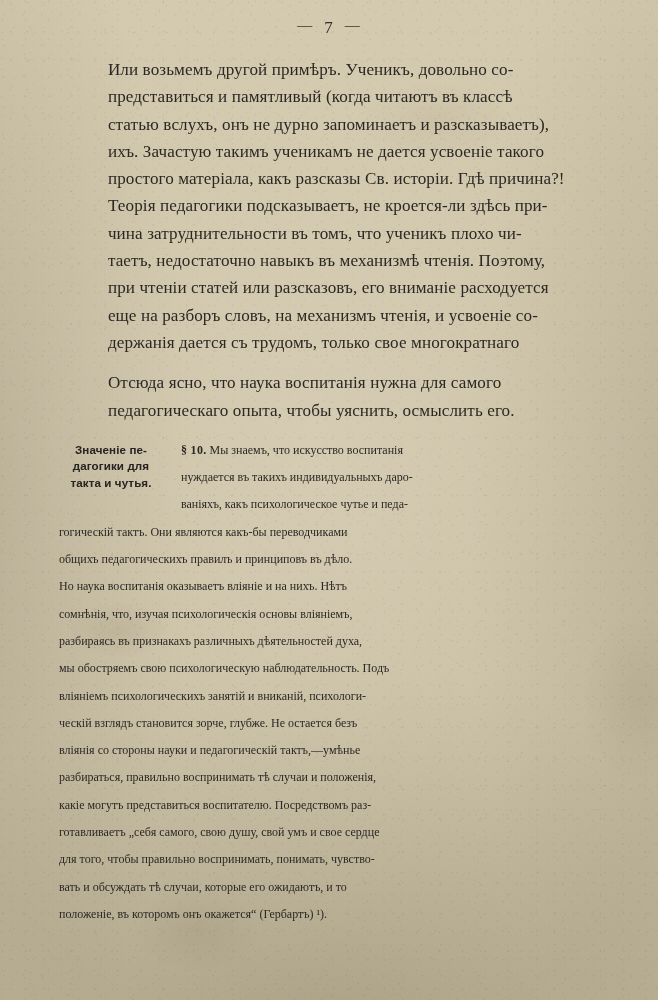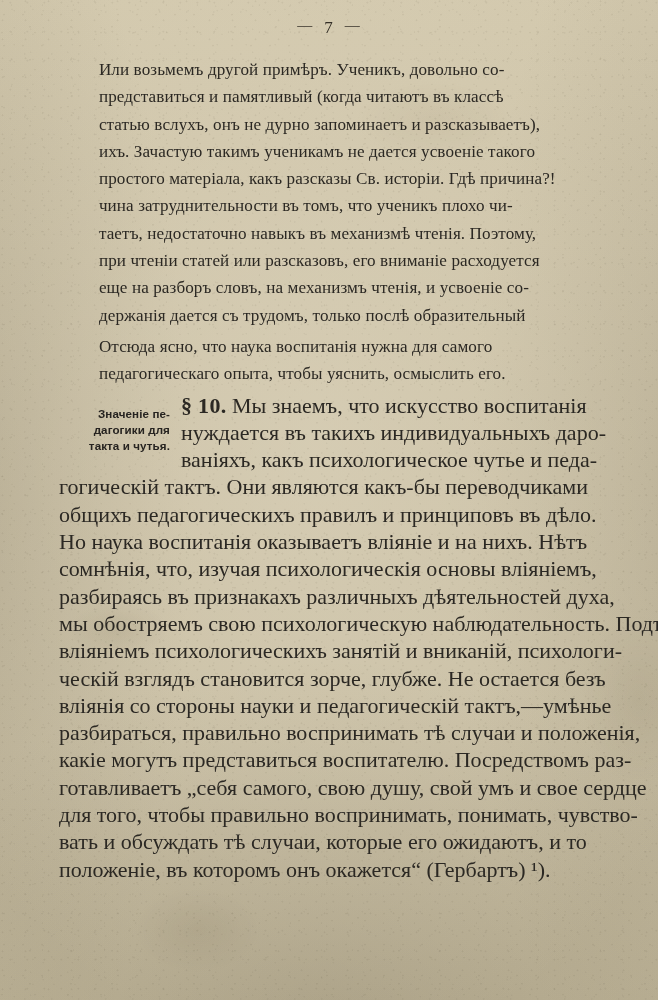--- a/index.html
+++ b/index.html
@@ -80,21 +80,21 @@
     top: -3px;
     font-size: 15px;
   }
 
   
   .textblock {
     margin: 18px 40px 0 59px;
   }
 
   p.para {
-    margin: 4px;
+    margin: 13px;
     font-size: 17.1px;
     line-height: 27.3px;
     text-align: justify;
     text-justify: inter-word;
     color: #2b2823;
     letter-spacing: 0.1px;
     -webkit-font-smoothing: none;
   }
   p.para + p.para { margin-top: 0; }
   p.para.indent { text-indent: 2.1em; }
@@ -105,34 +105,34 @@
     white-space: nowrap;
   }
 
   
   .sidenote-row {
     position: relative;
   }
   .sidenote {
     position: absolute;
     left: -7px;
-    top: 14px;
+    top: 5px;
     width: 118px;
     font-family: "Liberation Sans", "DejaVu Sans", sans-serif;
     font-weight: bold;
     font-size: 11.6px;
     line-height: 16.4px;
-    text-align: right;
+    text-align: center;
     color: #262320;
     letter-spacing: 0.1px;
   }
 
   .section-para {
     margin: 0;
-    font-size: 22px;
+    font-size: 12px;
     line-height: 27.3px;
     text-align: justify;
     color: #2b2823;
   }
   .secmark {
     font-weight: bold;
     letter-spacing: 0.3px;
   }
 
   .hang {
@@ -155,25 +155,26 @@
     </div>
 
     <div class="textblock">
 
       <p class="para indent">
         <span class="line" style="text-indent:2.1em">Или возьмемъ другой примѣръ. Ученикъ, довольно со-</span>
         <span class="line">представиться и памятливый (когда читаютъ въ классѣ</span>
         <span class="line">статью вслухъ, онъ не дурно запоминаетъ и разсказываетъ),</span>
         <span class="line">ихъ. Зачастую такимъ ученикамъ не дается усвоеніе такого</span>
         <span class="line">простого матеріала, какъ разсказы Св. исторіи. Гдѣ причина?!</span>
+        <span class="line">Теорія педагогики подсказываетъ, не кроется-ли здѣсь при-</span>
         <span class="line">чина затруднительности въ томъ, что ученикъ плохо чи-</span>
         <span class="line">таетъ, недостаточно навыкъ въ механизмѣ чтенія. Поэтому,</span>
         <span class="line">при чтеніи статей или разсказовъ, его вниманіе расходуется</span>
         <span class="line">еще на разборъ словъ, на механизмъ чтенія, и усвоеніе со-</span>
-        <span class="line">держанія дается съ трудомъ, только послѣ образительный</span>
+        <span class="line">держанія дается съ трудомъ, только свое многократнаго</span>
       </p>
 
       <p class="para indent">
         <span class="line" style="text-indent:2.1em">Отсюда ясно, что наука воспитанія нужна для самого</span>
         <span class="line">педагогическаго опыта, чтобы уяснить, осмыслить его.</span>
       </p>
 
       <div class="sidenote-row">
 
         <div class="sidenote">

